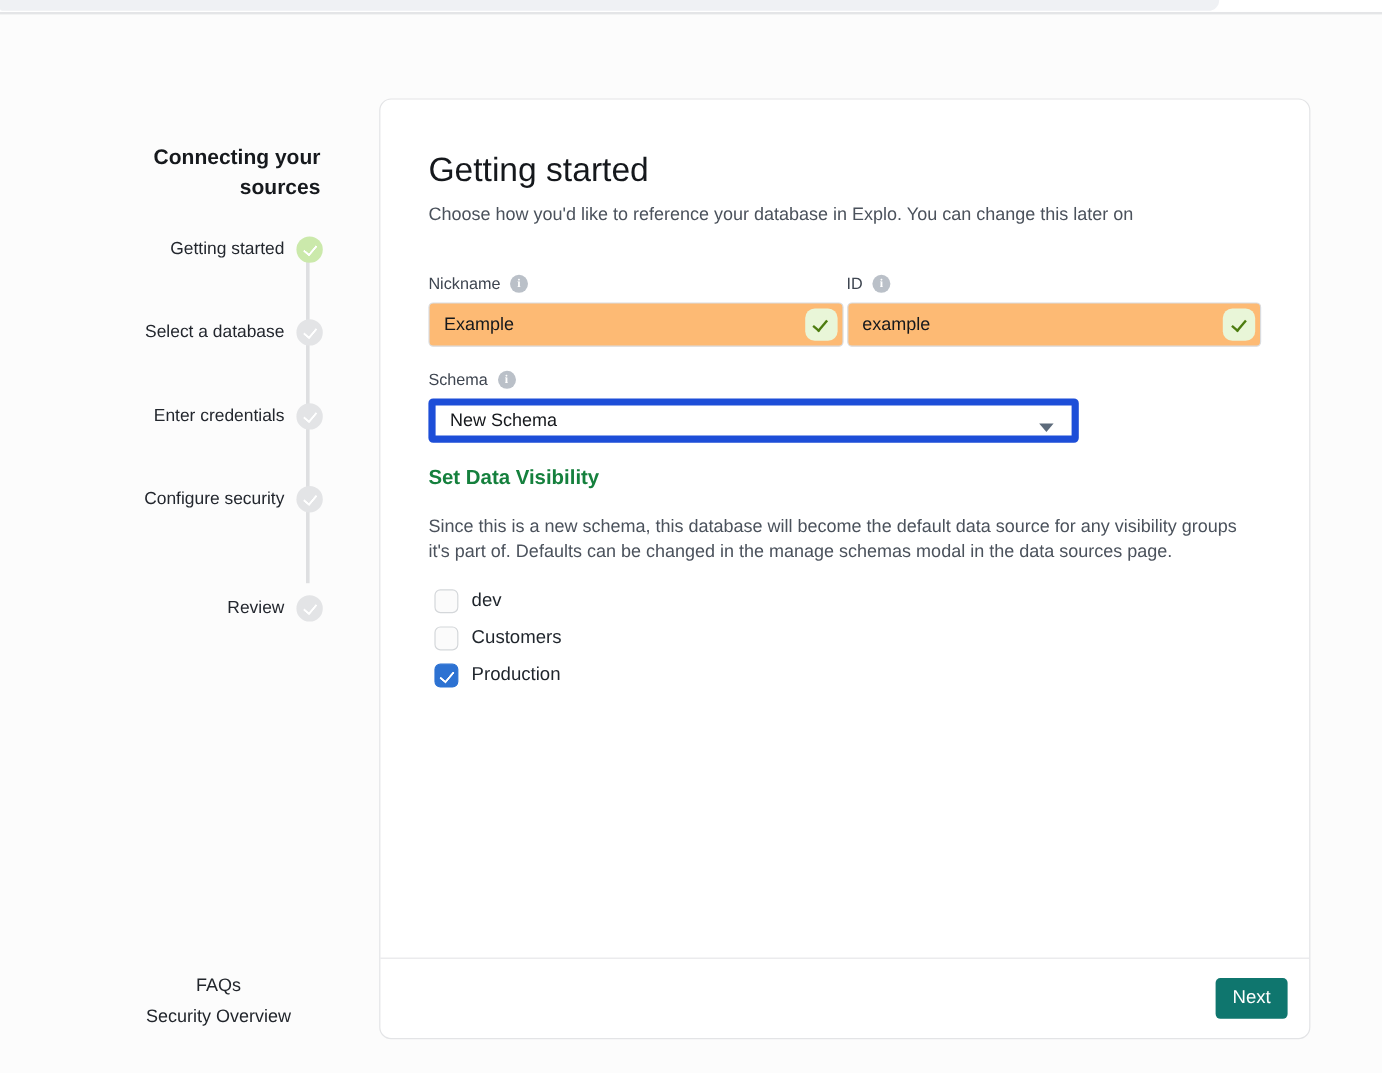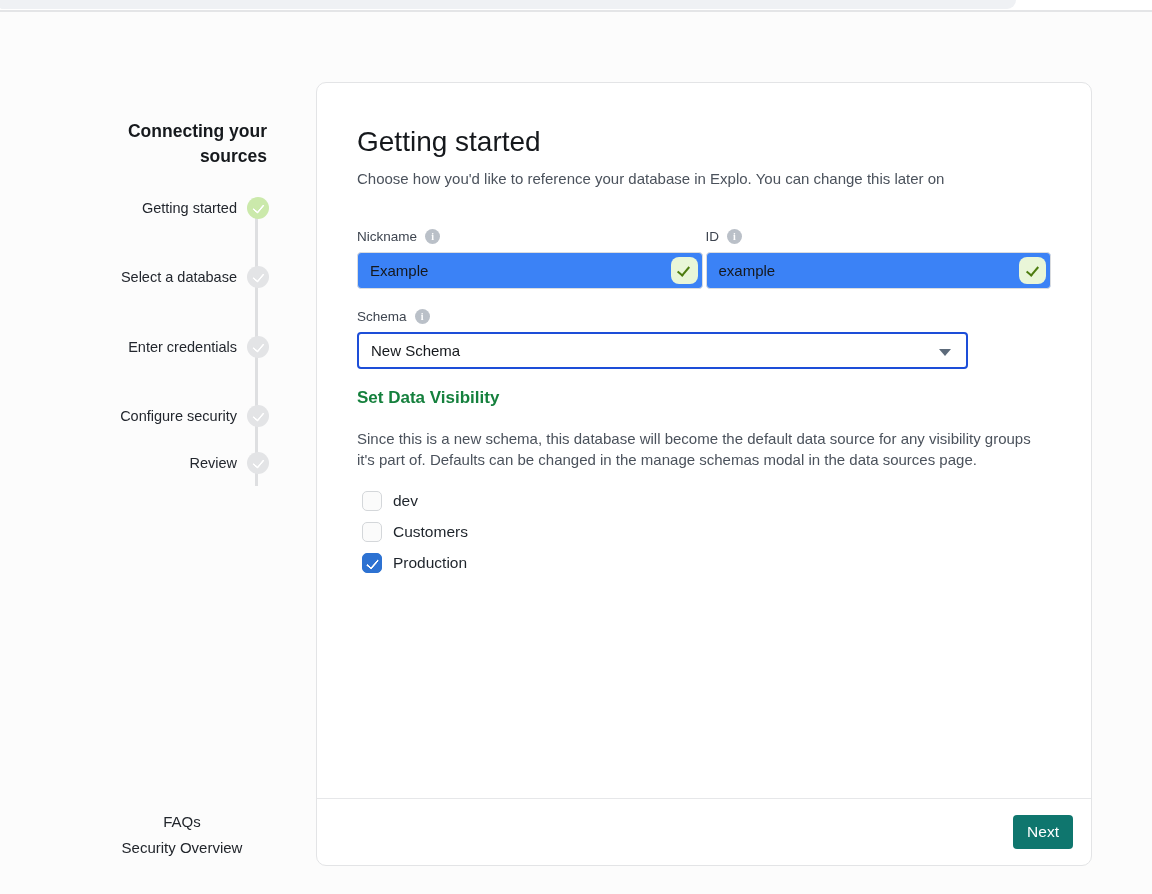--- a/index.html
+++ b/index.html
@@ -67,38 +67,38 @@
   .field-label { font-size:13.5px; color:#3e4550; }
   .info-icon {
     width:15px; height:15px; border-radius:50%; background:#bac0c8;
     color:#ffffff; font-size:10px; font-weight:700;
     display:flex; align-items:center; justify-content:center;
     font-family:"Liberation Serif", serif; cursor:pointer;
   }
   .text-input-wrap { position:relative; }
   .text-input {
     width:100%; height:37px; border:1px solid #dadcdf; border-radius:4px;
-    background:#3b82f6; padding:0 40px 0 12px; font-size:15px; color:#15181c;
+    background:#fdba74; padding:0 40px 0 12px; font-size:15px; color:#15181c;
     font-family:"Liberation Sans", sans-serif; outline:none;
   }
   .valid-badge {
     position:absolute; right:5px; top:5px; width:27px; height:27px;
     background:#e9f6d8; border-radius:8px;
   }
   .valid-badge::after {
     content:''; position:absolute; left:9.5px; top:6.5px;
     width:5px; height:10px;
     border:solid #4d7c0f; border-width:0 2px 2px 0;
     transform:rotate(40deg);
   }
 
   .schema-section { margin-top:20px; }
   .select-box {
-    position:relative; width:611px; height:37px;
-    border:2px solid #1d4ed8; border-radius:4px; background:#ffffff;
+    position:relative; width:542px; height:37px;
+    border:6px solid #1d4ed8; border-radius:4px; background:#ffffff;
     display:flex; align-items:center; padding:0 12px;
     font-size:15px; color:#15181c; cursor:pointer;
   }
   .select-caret {
     position:absolute; right:15px; top:15px;
     width:0; height:0;
     border-left:6px solid transparent; border-right:6px solid transparent;
     border-top:7px solid #5d6b7b;
   }
 
@@ -151,21 +151,21 @@
   <span class="step-circle"></span>
 </div>
 <div class="step" style="top:336px">
   <span class="step-label">Enter credentials</span>
   <span class="step-circle"></span>
 </div>
 <div class="step" style="top:405px">
   <span class="step-label">Configure security</span>
   <span class="step-circle"></span>
 </div>
-<div class="step" style="top:452px">
+<div class="step" style="top:496px">
   <span class="step-label">Review</span>
   <span class="step-circle"></span>
 </div>
 
 <div class="side-link" style="top:813px">FAQs</div>
 <div class="side-link" style="top:839px">Security Overview</div>
 
 <div class="card">
   <div class="card-body">
     <div class="card-title">Getting started</div>

